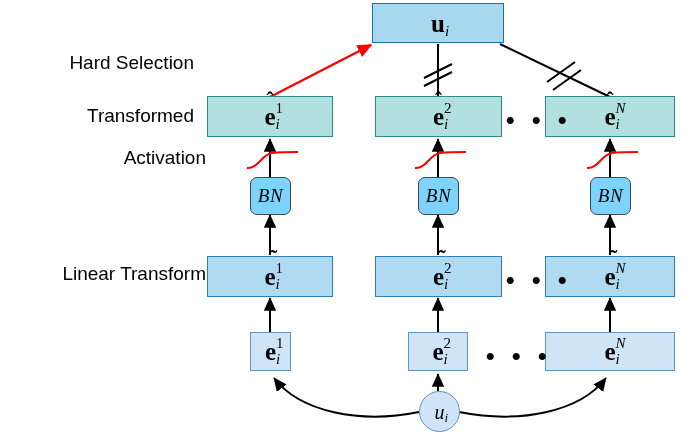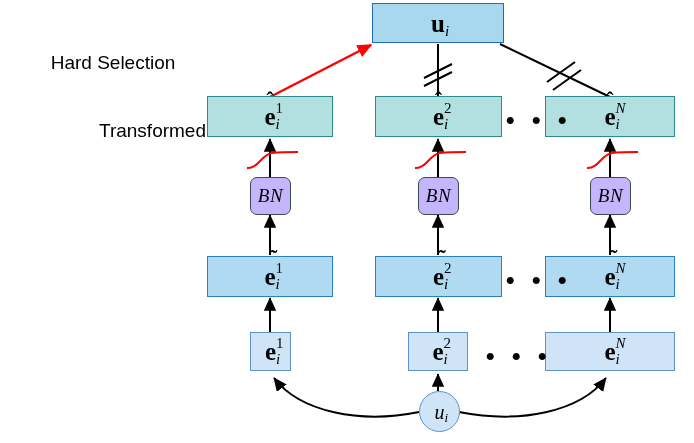--- a/index.html
+++ b/index.html
@@ -43,21 +43,21 @@
   }
   .node-embed {
     background: #cfe4f7;
     border: 1.4px solid #5f93c4;
   }
   .node-top {
     background: #a8d8ee;
     border: 1.8px solid #1f6fa8;
   }
   .node-bn {
-    background: #c4b5fd;
+    background: #7dd3fc;
     border: 1.6px solid #3b4a57;
     border-radius: 7px;
     font-style: italic;
     font-size: 19px;
     letter-spacing: 0.5px;
   }
   .node-circle {
     background: #cfe4f7;
     border: 1.5px solid #5f93c4;
     border-radius: 50%;
@@ -120,22 +120,24 @@
     font-family: "Liberation Serif", serif;
     font-style: italic;
     font-size: 20px;
   }
 </style>
 </head>
 <body>
 
 <div id="canvas">
 
-  <div class="row-label" style="left:20px; top:52px; width:186px;text-align:center;">Hard Selection</div>
-  <div class="row-label" style="left:20px; top:105px; width:186px;margin-top:15px;">Transformed</div>
+  <div class="row-label" style="left:8px; top:52px; width:186px;">Hard Selection</div>
+  <div class="row-label" style="left:8px; top:105px; width:186px;">Transformed</div>
+  <div class="row-label" style="left:20px; top:147px; width:186px;">Activation</div>
+  <div class="row-label" style="left:10px; top:263px; width:196px;">Linear Transform</div>
 
   <svg class="overlay" viewBox="0 0 694 443">
     <defs>
       <marker id="arrowBlack" markerWidth="9" markerHeight="9" refX="6.4" refY="3.1" orient="auto" markerUnits="strokeWidth">
         <path d="M0,0 L0,6.2 L6.8,3.1 z" fill="#000000"></path>
       </marker>
       <marker id="arrowRed" markerWidth="8" markerHeight="8" refX="5.6" refY="2.8" orient="auto" markerUnits="strokeWidth">
         <path d="M0,0 L0,5.6 L6.2,2.8 z" fill="#ff0000"></path>
       </marker>
     </defs>

